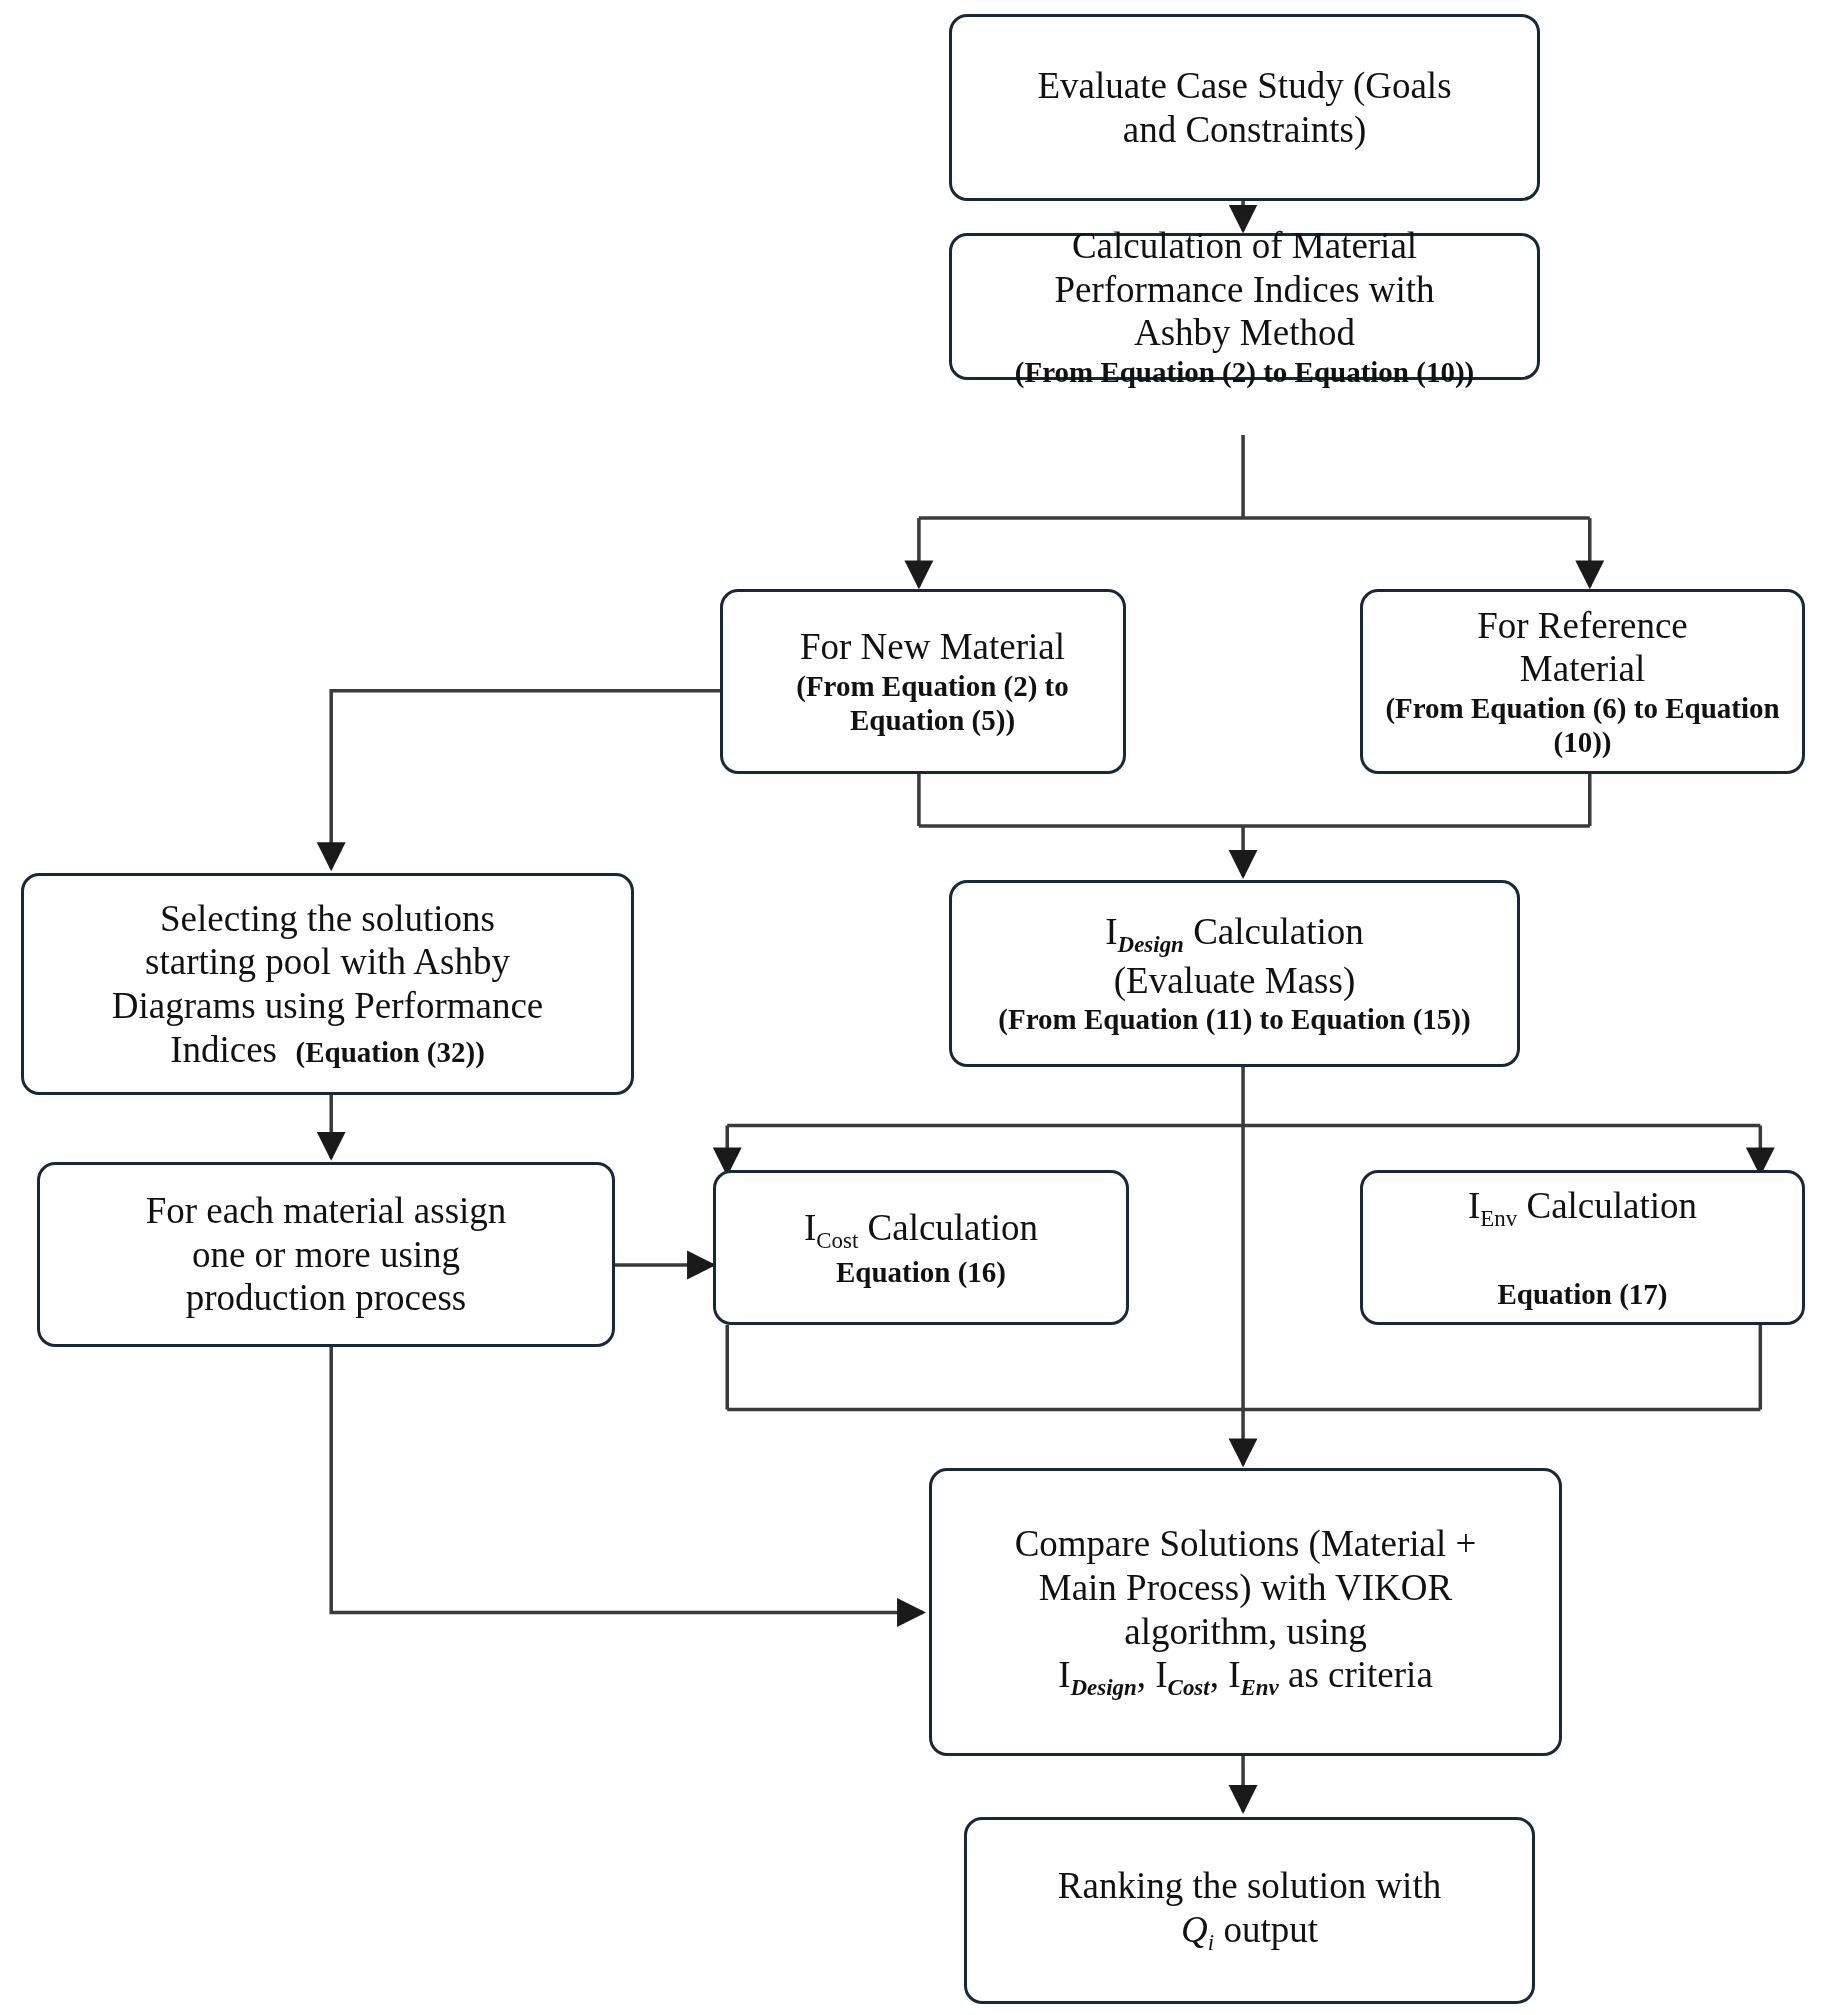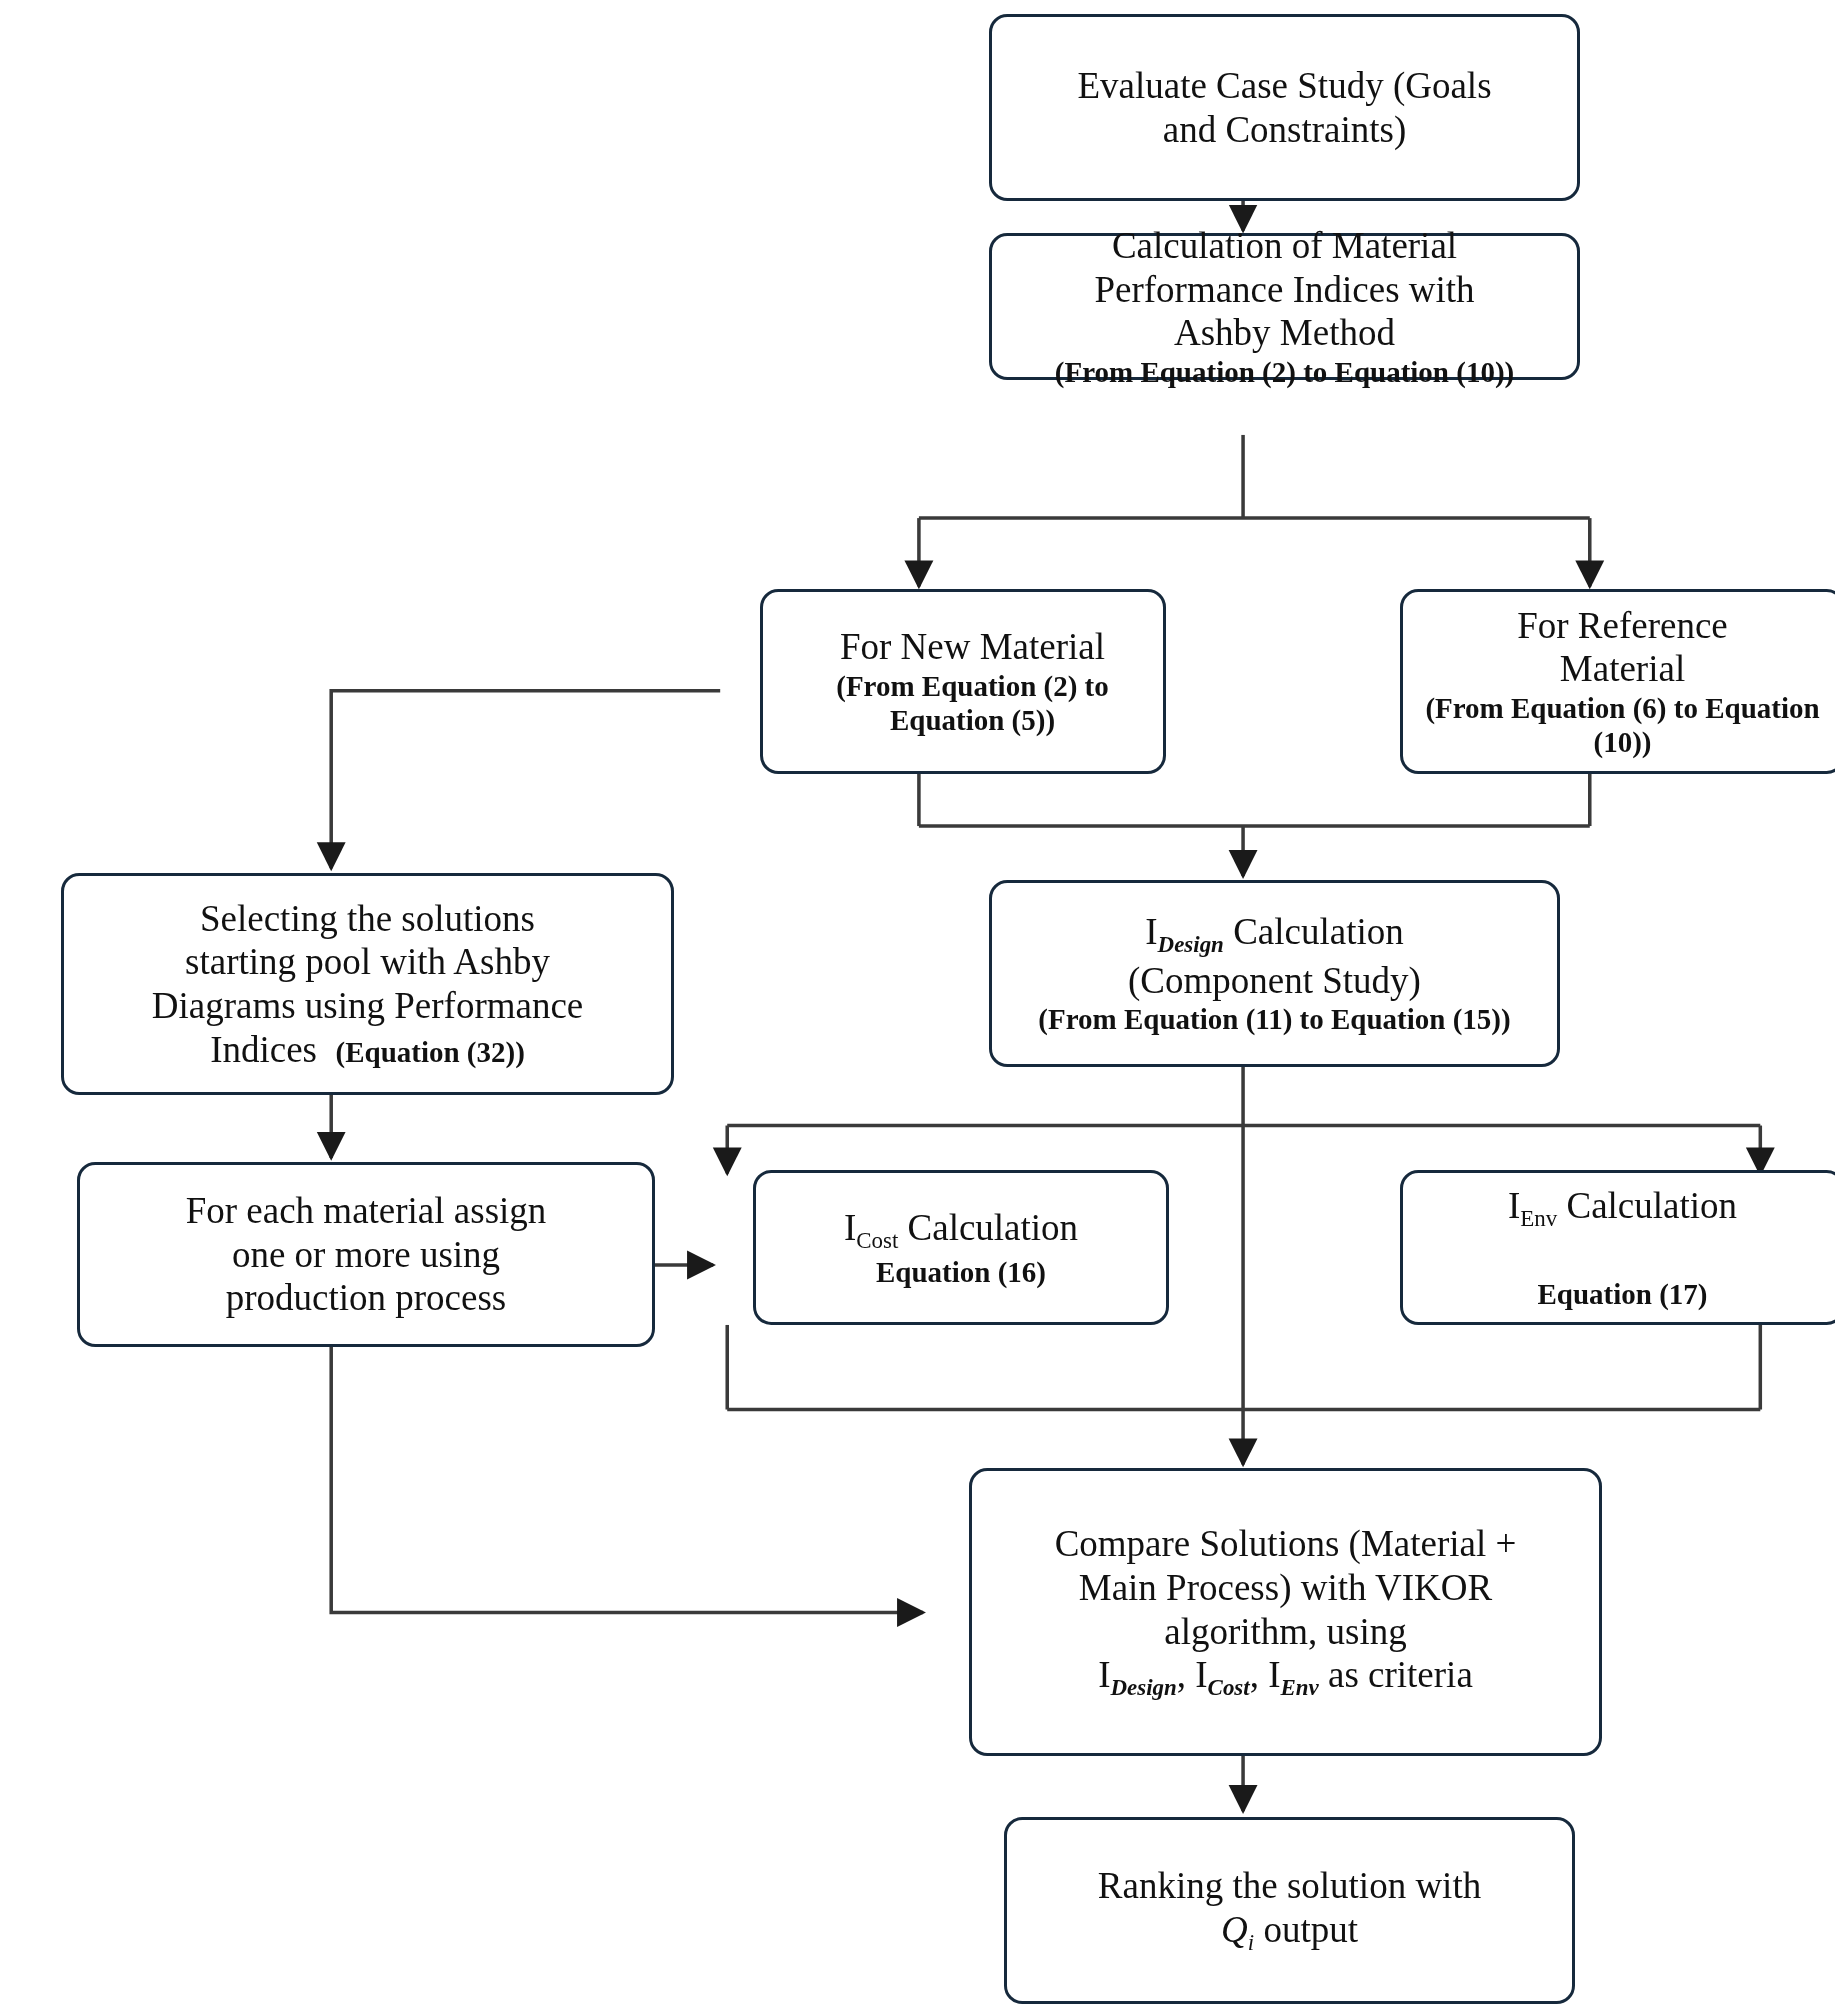--- a/index.html
+++ b/index.html
@@ -34,21 +34,20 @@
     border: 3.5px solid #16293c;
     border-radius: 18.3px;
     display: flex;
     flex-direction: column;
     align-items: center;
     justify-content: center;
     text-align: center;
     color: #111111;
     padding: 5.6px 10px;
     line-height: 1.18;
-    margin-left: 40px;
   }
   .node .ln {
     display: block;
     white-space: nowrap;
   }
   .t-main { font-size: 37px; }
   .t-small { font-size: 29px; font-weight: bold; }
   .sub {
     font-size: 0.62em;
     vertical-align: sub;
@@ -136,21 +135,21 @@
 
   <div class="node t-main" style="left:21px; top:873px; width:613px; height:222px;">
     <span class="ln">Selecting the solutions</span>
     <span class="ln">starting pool with Ashby</span>
     <span class="ln">Diagrams using Performance</span>
     <span class="ln"><span>Indices</span><span>&nbsp;&nbsp;</span><span class="t-small">(Equation (32))</span></span>
   </div>
 
   <div class="node t-main" style="left:949px; top:880px; width:571px; height:187px;text-align:right;">
     <span class="ln"><span>I</span><span class="sub">Design</span>&nbsp;<span>Calculation</span></span>
-    <span class="ln">(Component Study)</span>
+    <span class="ln">(Evaluate Mass)</span>
     <span class="ln t-small">(From Equation (11) to Equation (15))</span>
   </div>
 
   <div class="node t-main" style="left:37px; top:1162px; width:578px; height:185px;">
     <span class="ln">For each material assign</span>
     <span class="ln">one or more using</span>
     <span class="ln">production process</span>
   </div>
 
   <div class="node t-main" style="left:713px; top:1170px; width:416px; height:155px;">

